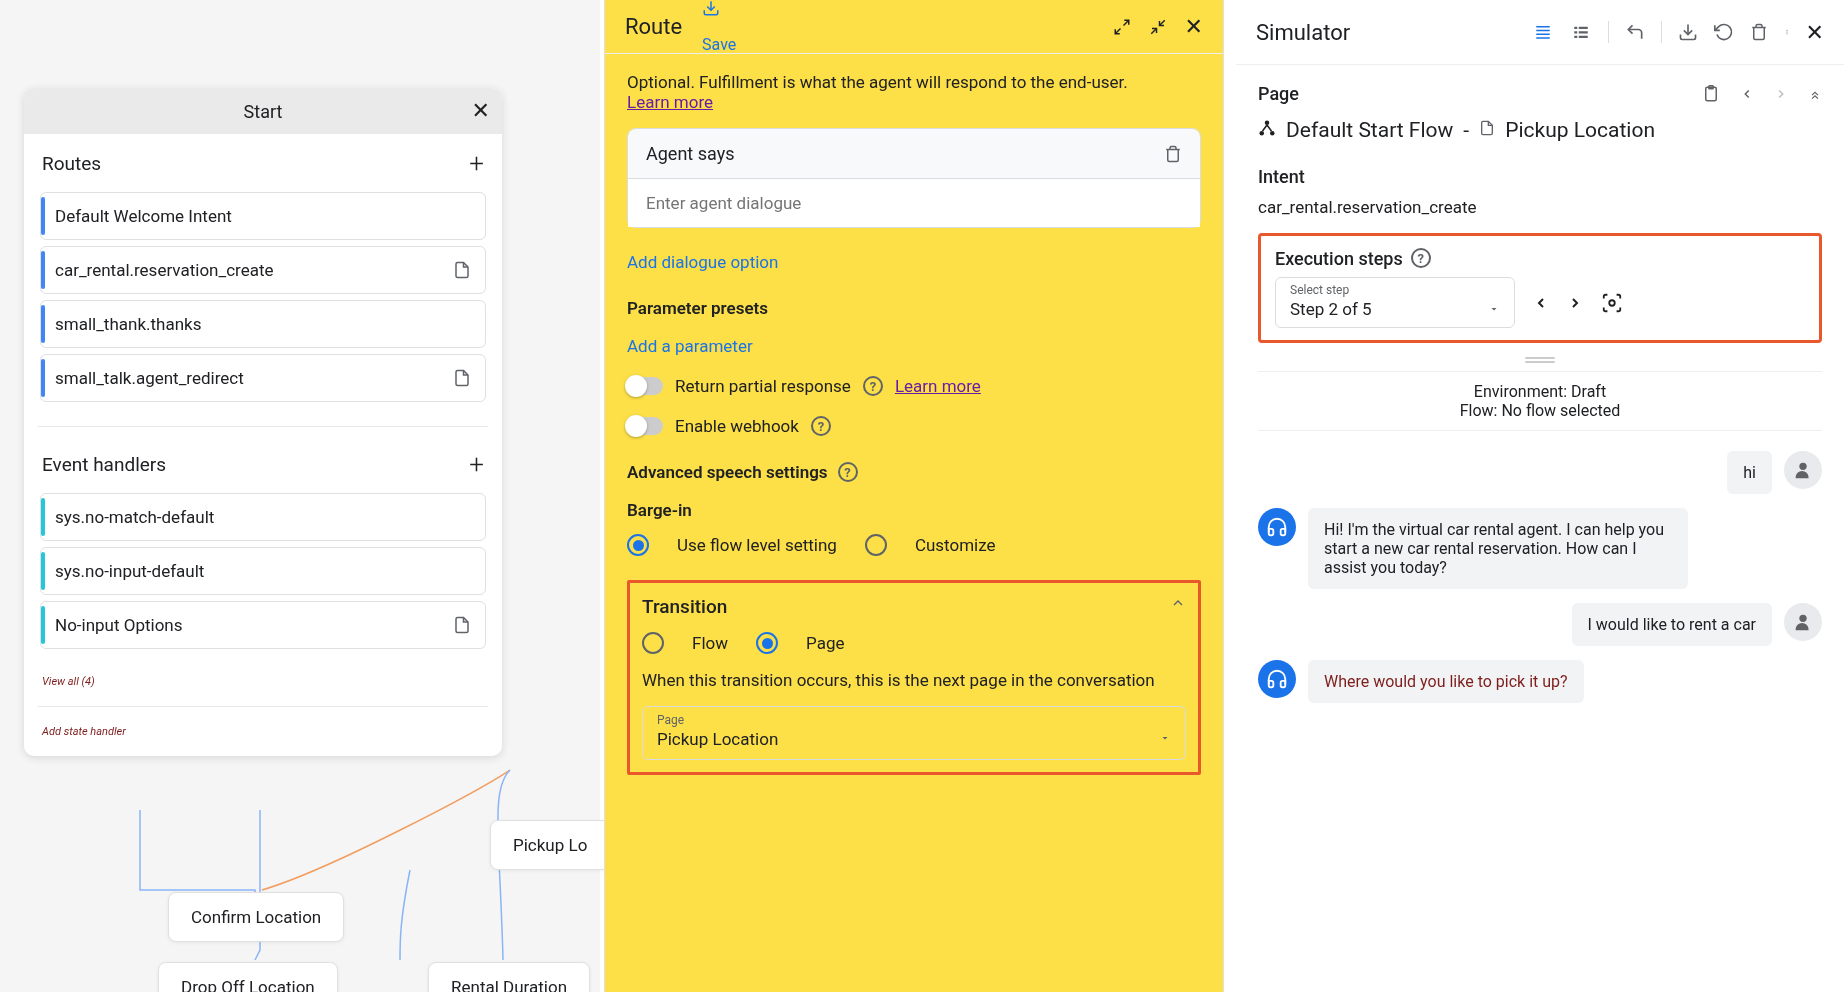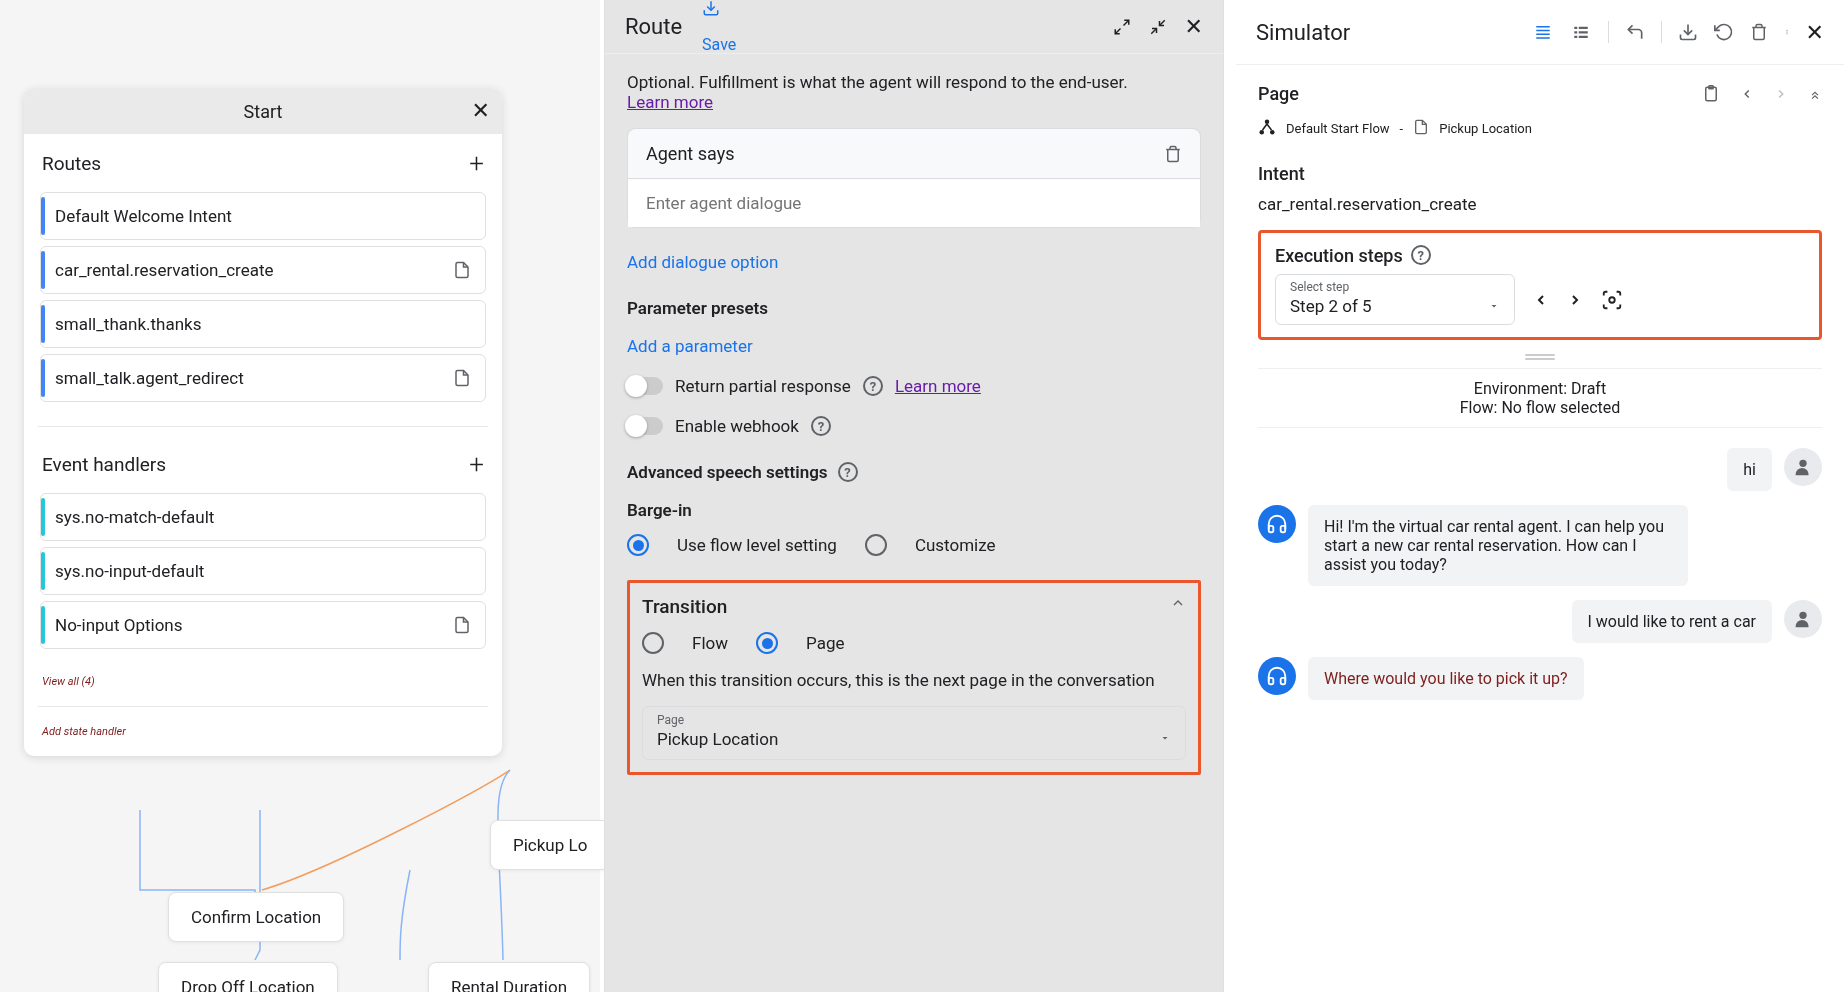--- a/index.html
+++ b/index.html
@@ -19,21 +19,21 @@
   .item .stripe.teal { background: #26c6da; }
   .item .file-ic { position: absolute; right: 14px; }
   .divider { border-top: 1px solid #e8e8e8; margin: 8px 14px; }
   .link-blue { color: #7f1d1d; font-size: 11px; padding: 10px 18px; cursor:pointer;font-style:italic; }
   
   
   .node { position: absolute; background: #fff; border: 1px solid #e0e0e0; border-radius: 8px; padding: 14px 22px; font-size: 17px; box-shadow: 0 1px 4px rgba(0,0,0,0.06); }
   .canvas-svg { position: absolute; left: 0; top: 0; pointer-events: none; }
   
   
-  .route-panel { position: absolute; left: 604px; top: 0; width: 620px; height: 992px; background: #e5e5e5; border-left: 1px solid #e0e0e0; border-right: 1px solid #e0e0e0; overflow: hidden; }
+  .route-panel { position: absolute; left: 604px; top: 0; width: 620px; height: 992px; background: #fde047; border-left: 1px solid #e0e0e0; border-right: 1px solid #e0e0e0; overflow: hidden; }
   .route-header { display: flex; align-items: center; padding: 12px 20px; height: 54px; border-bottom: 1px solid #eee; }
   .route-title { font-size: 22px; font-weight: 400; }
   .save-group { display: flex; align-items: flex-start; margin-left: 20px; color: #1a73e8; cursor:pointer; gap: 18px; flex-direction: column;}
   .header-actions { margin-left: auto; display: flex; gap: 18px; align-items: center; }
   .route-body { padding: 18px 22px; height: calc(100% - 54px); overflow-y: auto; }
   .subdesc { font-size: 17px; color: #202124; }
   .learn-link { color: #681da8; text-decoration: underline; cursor:pointer; }
   .agent-box { border: 1px solid #dadce0; border-radius: 8px; margin-top: 16px; }
   .agent-box-head { background: #f8f9fa; border-bottom: 1px solid #dadce0; padding: 14px 18px; display: flex; justify-content: space-between; align-items: center; font-size: 18px; border-radius: 8px 8px 0 0;}
   .agent-input { width: 100%; border: none; padding: 14px 18px; font-size: 17px; outline: none; color: #5f6368; }
@@ -54,21 +54,21 @@
   .select-caret { position:absolute; right:14px; top:22px; }
   
   
   .sim-panel { position: absolute; left: 1236px; top:0; width: 608px; height: 992px; background:#fff; }
   .sim-header { display:flex; align-items:center; padding:12px 20px; height:65px; border-bottom:1px solid #eee; gap: 10px;}
   .sim-title { font-size:22px; }
   .sim-actions { margin-left:auto; display:flex; gap:16px; align-items:center;}
   .sim-body { padding: 18px 22px; }
   .page-row { display:flex; justify-content:space-between; align-items:center; font-size:18px; font-weight:500;}
   .page-nav { display:flex; gap:20px; align-items:center;}
-  .breadcrumb { display:flex; align-items:center; gap:10px; margin-top:14px; font-size:13px; }
+  .breadcrumb { display:flex; align-items:center; gap:10px; margin-top:14px; font-size:21px; }
   .exec-box { border:3px solid #e8582c; border-radius: 4px; margin-top: 16px; padding: 12px 14px; }
   .exec-head { display:flex; gap:8px; font-size:18px; font-weight:500;}
   .step-row { display:flex; align-items:center; gap: 18px; margin-top: 8px;}
   .step-select { border:1px solid #dadce0; border-radius:6px; padding:5px 14px 8px 14px; width: 240px; position:relative;}
   .drag-handle { width:30px; height:6px; margin: 14px auto 6px auto; display:flex; flex-direction:column; gap:2px; }
   .drag-handle div{ height:2px; background:#ccc; border-radius:1px;}
   .env-center { text-align:center; margin-top: 8px; font-size:16px; border-top:1px solid #eee; border-bottom:1px solid #eee; padding:10px 0;}
   .chat { margin-top: 20px; }
   .msg-row { display:flex; align-items:flex-start; gap:12px; margin: 14px 0; }
   .msg-row.right { justify-content:flex-end; }

